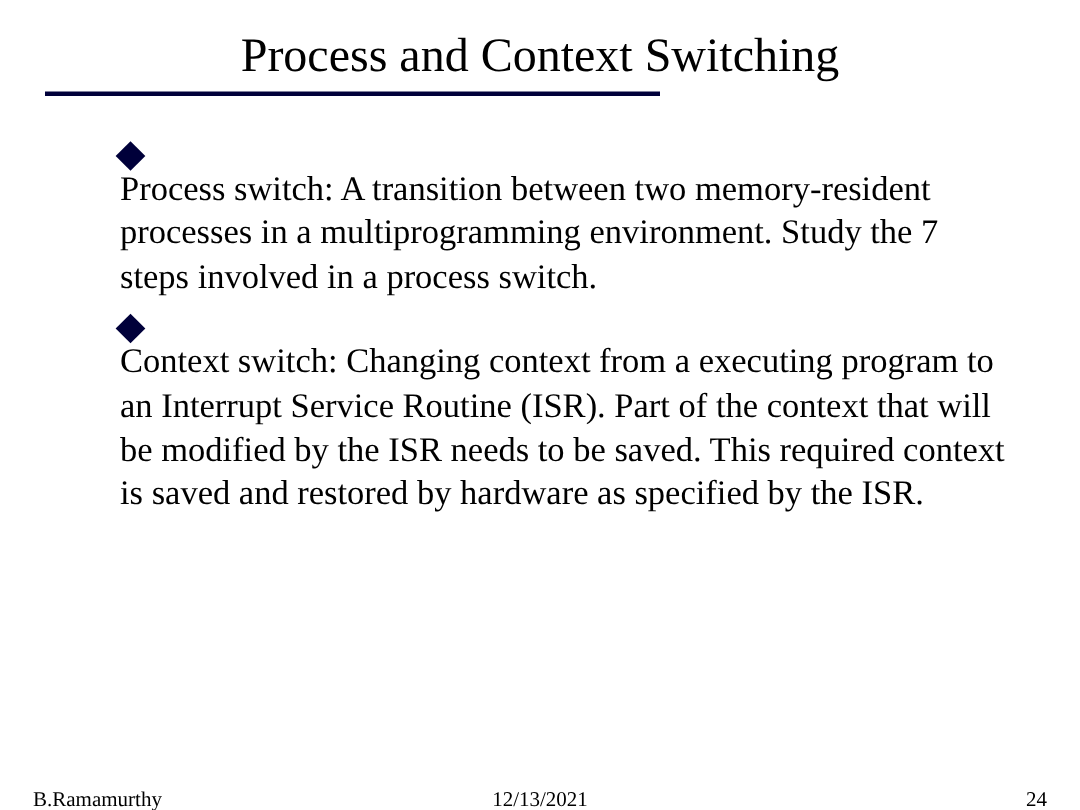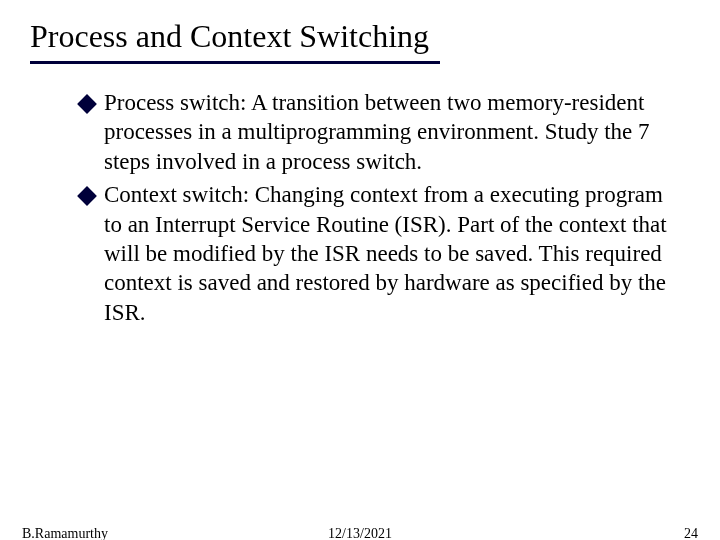--- a/index.html
+++ b/index.html
@@ -8,34 +8,36 @@
     font-family: "Times New Roman", Times, serif;
     background: #fff;
     color: #000;
     position: relative;
     padding: 18px 30px 0 30px;
   }
   .title {
     font-size: 32px;
     line-height: 1.15;
     margin-bottom: 6px;
+    text-align: center;
   }
   .rule {
     border-bottom: 3px solid #00003a;
     width: 410px;
     margin-bottom: 24px;
   }
   .bullets {
     padding-left: 50px;
     padding-right: 20px;
   }
   .item {
     display: flex;
     align-items: flex-start;
     margin-bottom: 4px;
+    flex-direction: column;
   }
   .dia {
     flex: 0 0 auto;
     width: 14px;
     height: 14px;
     background: #00003a;
     transform: rotate(45deg);
     margin-top: 9px;
     margin-right: 10px;
   }

